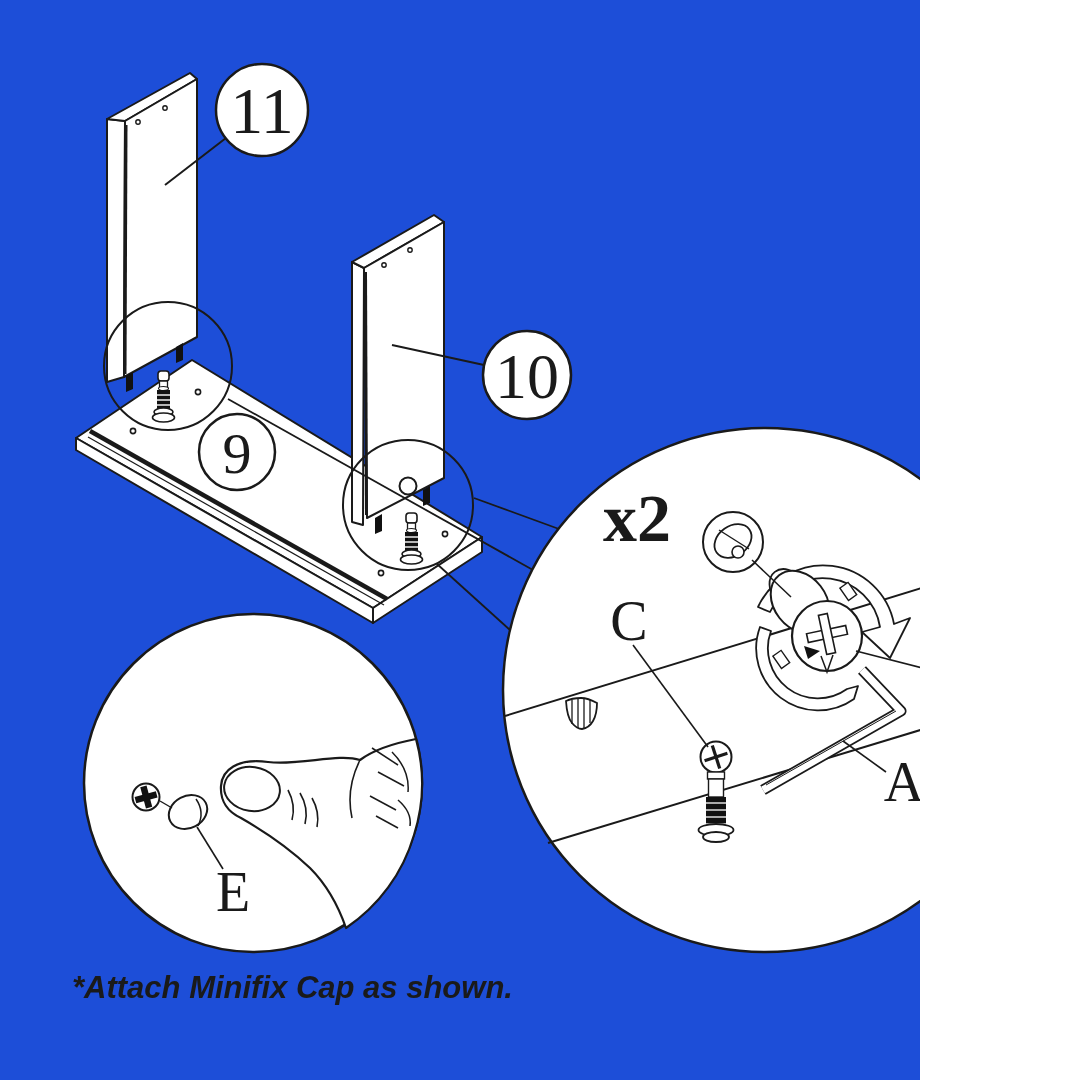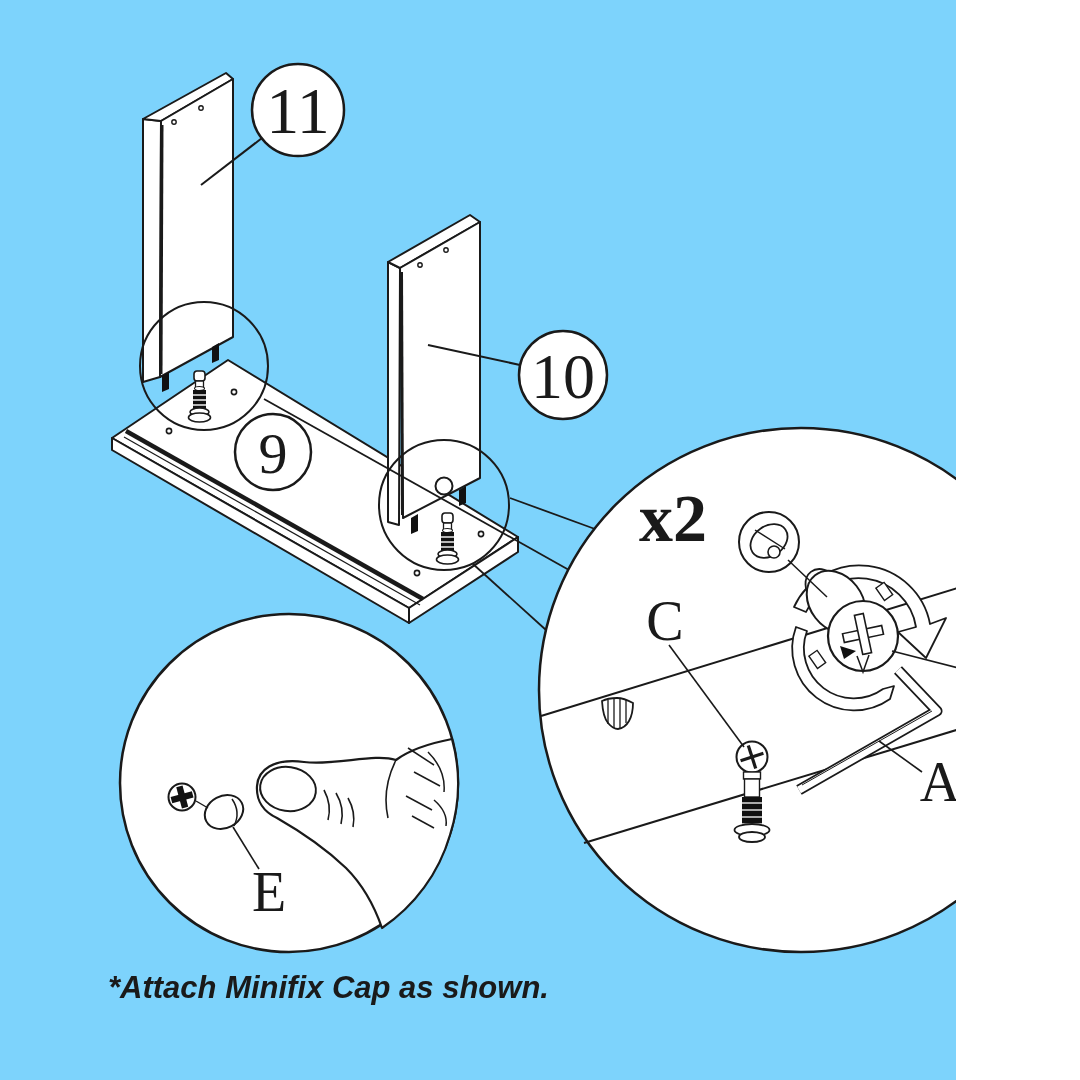--- a/index.html
+++ b/index.html
@@ -1,17 +1,17 @@
 <!DOCTYPE html>
 <html><head>
 <meta charset="utf-8">
 <style>
   html,body{margin:0;padding:0;background:#fff;}
-  .page{width:920px;height:1080px;background:#7dd3fc;position:relative;overflow:hidden;
-        font-family:"Liberation Serif","DejaVu Serif",serif;padding-left:36px;}
+  .page{width:920px;height:1080px;background:#1d4ed8;position:relative;overflow:hidden;
+        font-family:"Liberation Serif","DejaVu Serif",serif;}
   svg{display:block;}
   .balloon-num{font-family:"Liberation Serif","DejaVu Serif",serif;}
   .hw-letter{font-family:"Liberation Serif","DejaVu Serif",serif;}
   .qty{font-family:"Liberation Serif","DejaVu Serif",serif;font-weight:bold;}
   .caption{font-family:"Liberation Sans","DejaVu Sans",sans-serif;font-weight:bold;font-style:italic;}
 </style>
 </head>
 <body>
 
 <div class="page">

